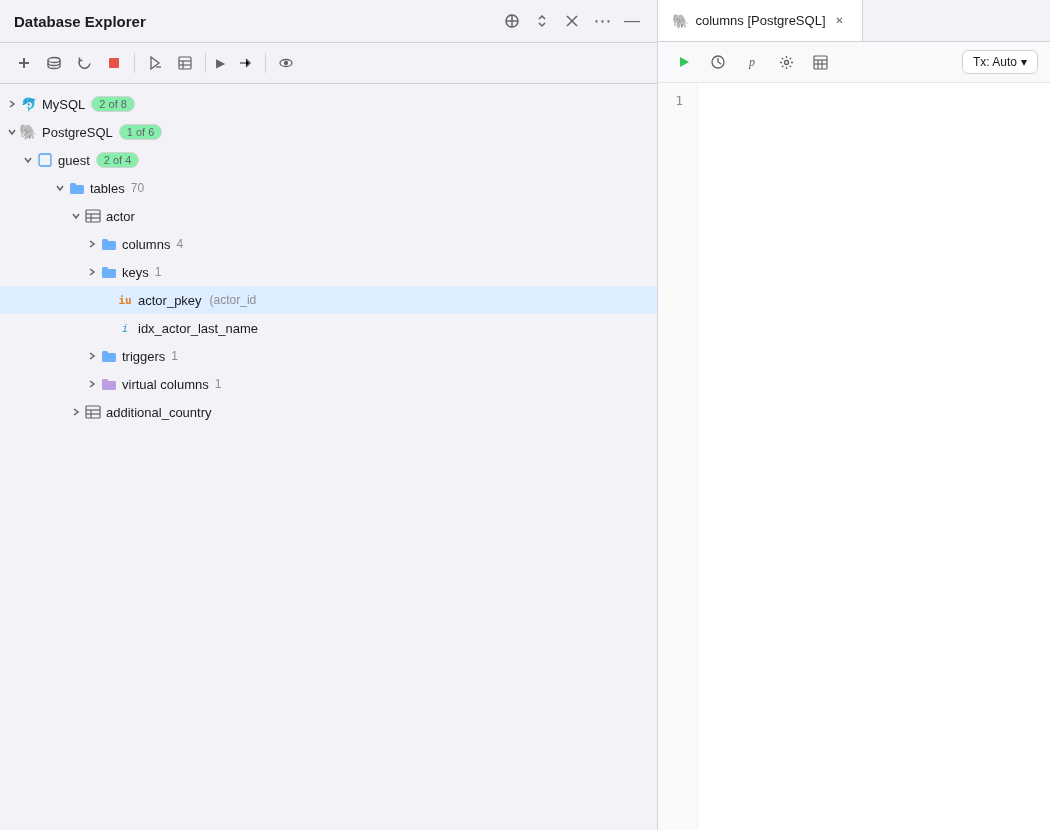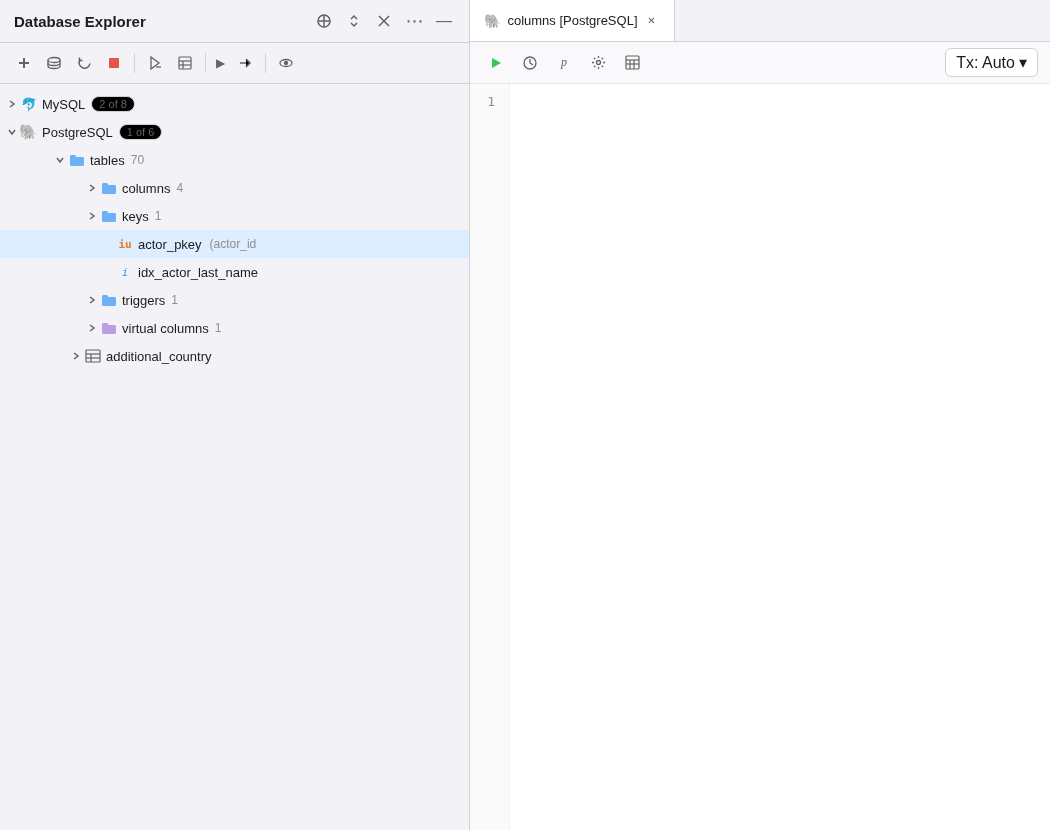--- a/index.html
+++ b/index.html
@@ -8,21 +8,21 @@
       font-size: 13px;
       background: #f2f2f7;
       display: flex;
       width: 1050px;
       height: 830px;
       overflow: hidden;
     }
 
     
     .left-panel {
-      width: 470px;
+      width: 658px;
       background: #f2f2f7;
       display: flex;
       flex-direction: column;
       border-right: 1px solid #d1d1d6;
     }
 
     .panel-header {
       display: flex;
       align-items: center;
       padding: 10px 14px;
@@ -138,21 +138,21 @@
       font-size: 13px;
       color: #1c1c1e;
     }
 
     .badge {
       display: inline-block;
       padding: 1px 7px;
       border-radius: 10px;
       font-size: 11px;
       color: #636366;
-      background: #000000;
+      background: #86efac;
       margin-left: 6px;
       border: 1px solid #d1d1d6;
     }
 
     .count {
       margin-left: 6px;
       font-size: 12px;
       color: #8e8e93;
     }
 
@@ -230,21 +230,21 @@
 
     .tx-btn {
       display: flex;
       align-items: center;
       gap: 4px;
       padding: 4px 10px;
       border: 1px solid #d1d1d6;
       border-radius: 6px;
       background: #ffffff;
       cursor: pointer;
-      font-size: 16px;
+      font-size: 12px;
       color: #1c1c1e;
       margin-left: auto;
     }
 
     .editor-area {
       flex: 1;
       background: #ffffff;
       display: flex;
     }
 
@@ -386,38 +386,70 @@
       <span class="chevron">
         <svg width="10" height="10" viewBox="0 0 10 10" fill="none" stroke="#636366" stroke-width="1.5">
             <polyline points="2,3 5,7 8,3"></polyline>
           </svg>
       </span>
       <span class="tree-icon" style="font-size:15px;">🐘</span>
       <span class="tree-label">PostgreSQL</span>
       <span class="badge">1 of 6</span>
     </div>
 
+    <div class="tree-item">
+      <span class="tree-indent" style="width:20px;"></span>
+      <span class="chevron">
+        <svg width="10" height="10" viewBox="0 0 10 10" fill="none" stroke="#636366" stroke-width="1.5">
+            <polyline points="2,3 5,7 8,3"></polyline>
+          </svg>
+      </span>
+      <span class="tree-icon">
+        <svg width="16" height="16" viewBox="0 0 16 16" fill="none" stroke="#4b9ef7" stroke-width="1.3">
+          <rect x="2" y="2" width="12" height="12" rx="2"></rect>
+        </svg>
+      </span>
+      <span class="tree-label">guest</span>
+      <span class="badge">2 of 4</span>
+    </div>
 
 
     <div class="tree-item">
       <span class="tree-indent" style="width:52px;"></span>
       <span class="chevron">
         <svg width="10" height="10" viewBox="0 0 10 10" fill="none" stroke="#636366" stroke-width="1.5">
             <polyline points="2,3 5,7 8,3"></polyline>
           </svg>
       </span>
       <span class="tree-icon folder-blue">
         <svg width="16" height="14" viewBox="0 0 16 14" fill="none">
           <path d="M1 3.5C1 2.67 1.67 2 2.5 2H6l1.5 2H13.5C14.33 4 15 4.67 15 5.5v6c0 .83-.67 1.5-1.5 1.5H2.5C1.67 13 1 12.33 1 11.5z" fill="#4b9ef7" opacity="0.8"></path>
         </svg>
       </span>
       <span class="tree-label">tables</span>
       <span class="count">70</span>
     </div>
 
+    <div class="tree-item">
+      <span class="tree-indent" style="width:68px;"></span>
+      <span class="chevron">
+        <svg width="10" height="10" viewBox="0 0 10 10" fill="none" stroke="#636366" stroke-width="1.5">
+            <polyline points="2,3 5,7 8,3"></polyline>
+          </svg>
+      </span>
+      <span class="tree-icon">
+        <svg width="16" height="16" viewBox="0 0 16 16" fill="none" stroke="#636366" stroke-width="1.2">
+          <rect x="1" y="2" width="14" height="12" rx="1"></rect>
+          <line x1="1" y1="6" x2="15" y2="6"></line>
+          <line x1="1" y1="10" x2="15" y2="10"></line>
+          <line x1="6" y1="6" x2="6" y2="14"></line>
+        </svg>
+      </span>
+      <span class="tree-label">actor</span>
+    </div>
 
     <div class="tree-item">
       <span class="tree-indent" style="width:84px;"></span>
       <span class="chevron">
         <svg width="10" height="10" viewBox="0 0 10 10" fill="none" stroke="#636366" stroke-width="1.5">
             <polyline points="3,2 7,5 3,8"></polyline>
           </svg>
       </span>
       <span class="tree-icon folder-blue">
         <svg width="16" height="14" viewBox="0 0 16 14" fill="none">

